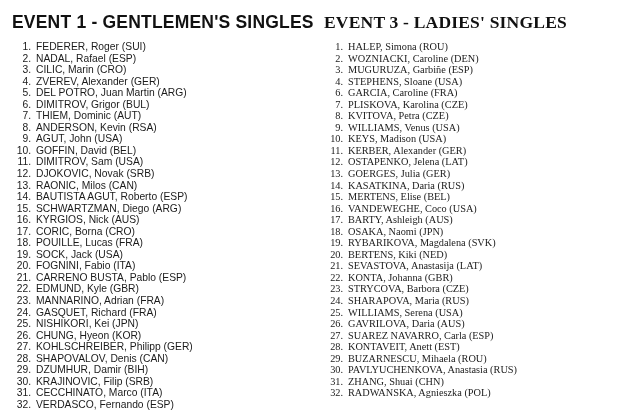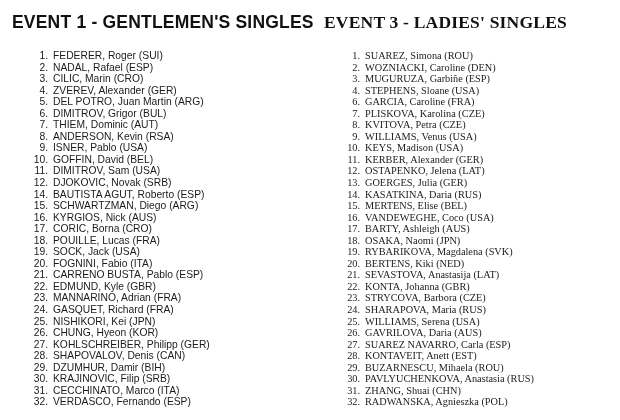--- a/index.html
+++ b/index.html
@@ -34,21 +34,21 @@
   .event-title {
     font-size: 17.5px;
     font-weight: bold;
     letter-spacing: 0.2px;
     color: #111111;
     margin: 4px 0 8px 0;
     white-space: nowrap;
   }
   ol.entry-list {
     list-style: none;
-    margin: 17px;
+    margin: 0;
     padding: 0;
   }
   ol.entry-list li {
     font-size: 10.3px;
     line-height: 11.55px;
     color: #1b1b1b;
     white-space: nowrap;
     display: block;
   }
   .rank {
@@ -71,24 +71,25 @@
     <div class="event-title">EVENT 1 - GENTLEMEN'S SINGLES</div>
     <ol class="entry-list" id="list-0">
         <li><span class="rank">1.</span><span class="player">FEDERER, Roger (SUI)</span></li>
         <li><span class="rank">2.</span><span class="player">NADAL, Rafael (ESP)</span></li>
         <li><span class="rank">3.</span><span class="player">CILIC, Marin (CRO)</span></li>
         <li><span class="rank">4.</span><span class="player">ZVEREV, Alexander (GER)</span></li>
         <li><span class="rank">5.</span><span class="player">DEL POTRO, Juan Martin (ARG)</span></li>
         <li><span class="rank">6.</span><span class="player">DIMITROV, Grigor (BUL)</span></li>
         <li><span class="rank">7.</span><span class="player">THIEM, Dominic (AUT)</span></li>
         <li><span class="rank">8.</span><span class="player">ANDERSON, Kevin (RSA)</span></li>
-        <li><span class="rank">9.</span><span class="player">ISNER, Pablo (USA)</span></li>
+        <li><span class="rank">9.</span><span class="player">AGUT, John (USA)</span></li>
         <li><span class="rank">10.</span><span class="player">GOFFIN, David (BEL)</span></li>
         <li><span class="rank">11.</span><span class="player">DIMITROV, Sam (USA)</span></li>
         <li><span class="rank">12.</span><span class="player">DJOKOVIC, Novak (SRB)</span></li>
+        <li><span class="rank">13.</span><span class="player">RAONIC, Milos (CAN)</span></li>
         <li><span class="rank">14.</span><span class="player">BAUTISTA AGUT, Roberto (ESP)</span></li>
         <li><span class="rank">15.</span><span class="player">SCHWARTZMAN, Diego (ARG)</span></li>
         <li><span class="rank">16.</span><span class="player">KYRGIOS, Nick (AUS)</span></li>
         <li><span class="rank">17.</span><span class="player">CORIC, Borna (CRO)</span></li>
         <li><span class="rank">18.</span><span class="player">POUILLE, Lucas (FRA)</span></li>
         <li><span class="rank">19.</span><span class="player">SOCK, Jack (USA)</span></li>
         <li><span class="rank">20.</span><span class="player">FOGNINI, Fabio (ITA)</span></li>
         <li><span class="rank">21.</span><span class="player">CARRENO BUSTA, Pablo (ESP)</span></li>
         <li><span class="rank">22.</span><span class="player">EDMUND, Kyle (GBR)</span></li>
         <li><span class="rank">23.</span><span class="player">MANNARINO, Adrian (FRA)</span></li>
@@ -100,21 +101,21 @@
         <li><span class="rank">29.</span><span class="player">DZUMHUR, Damir (BIH)</span></li>
         <li><span class="rank">30.</span><span class="player">KRAJINOVIC, Filip (SRB)</span></li>
         <li><span class="rank">31.</span><span class="player">CECCHINATO, Marco (ITA)</span></li>
         <li><span class="rank">32.</span><span class="player">VERDASCO, Fernando (ESP)</span></li>
       </ol>
   </div>
 
   <div class="column col-right">
     <div class="event-title">EVENT 3 - LADIES' SINGLES</div>
     <ol class="entry-list" id="list-1">
-        <li><span class="rank">1.</span><span class="player">SUAREZ, Simona (ROU)</span></li>
+        <li><span class="rank">1.</span><span class="player">HALEP, Simona (ROU)</span></li>
         <li><span class="rank">2.</span><span class="player">WOZNIACKI, Caroline (DEN)</span></li>
         <li><span class="rank">3.</span><span class="player">MUGURUZA, Garbiñe (ESP)</span></li>
         <li><span class="rank">4.</span><span class="player">STEPHENS, Sloane (USA)</span></li>
         <li><span class="rank">6.</span><span class="player">GARCIA, Caroline (FRA)</span></li>
         <li><span class="rank">7.</span><span class="player">PLISKOVA, Karolina (CZE)</span></li>
         <li><span class="rank">8.</span><span class="player">KVITOVA, Petra (CZE)</span></li>
         <li><span class="rank">9.</span><span class="player">WILLIAMS, Venus (USA)</span></li>
         <li><span class="rank">10.</span><span class="player">KEYS, Madison (USA)</span></li>
         <li><span class="rank">11.</span><span class="player">KERBER, Alexander (GER)</span></li>
         <li><span class="rank">12.</span><span class="player">OSTAPENKO, Jelena (LAT)</span></li>

